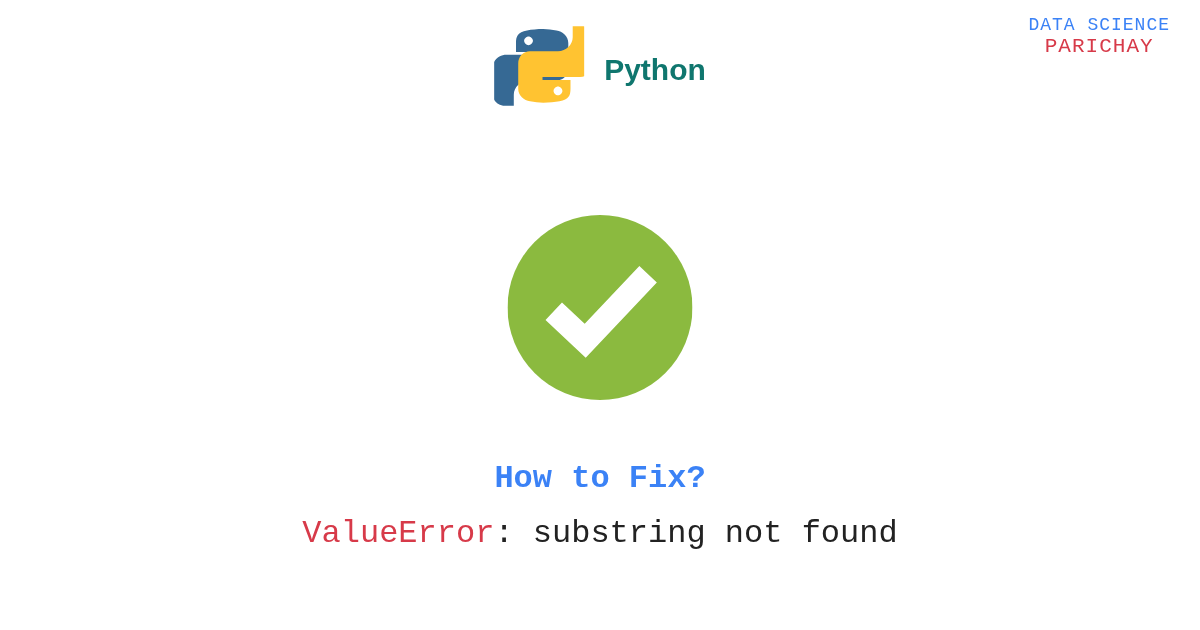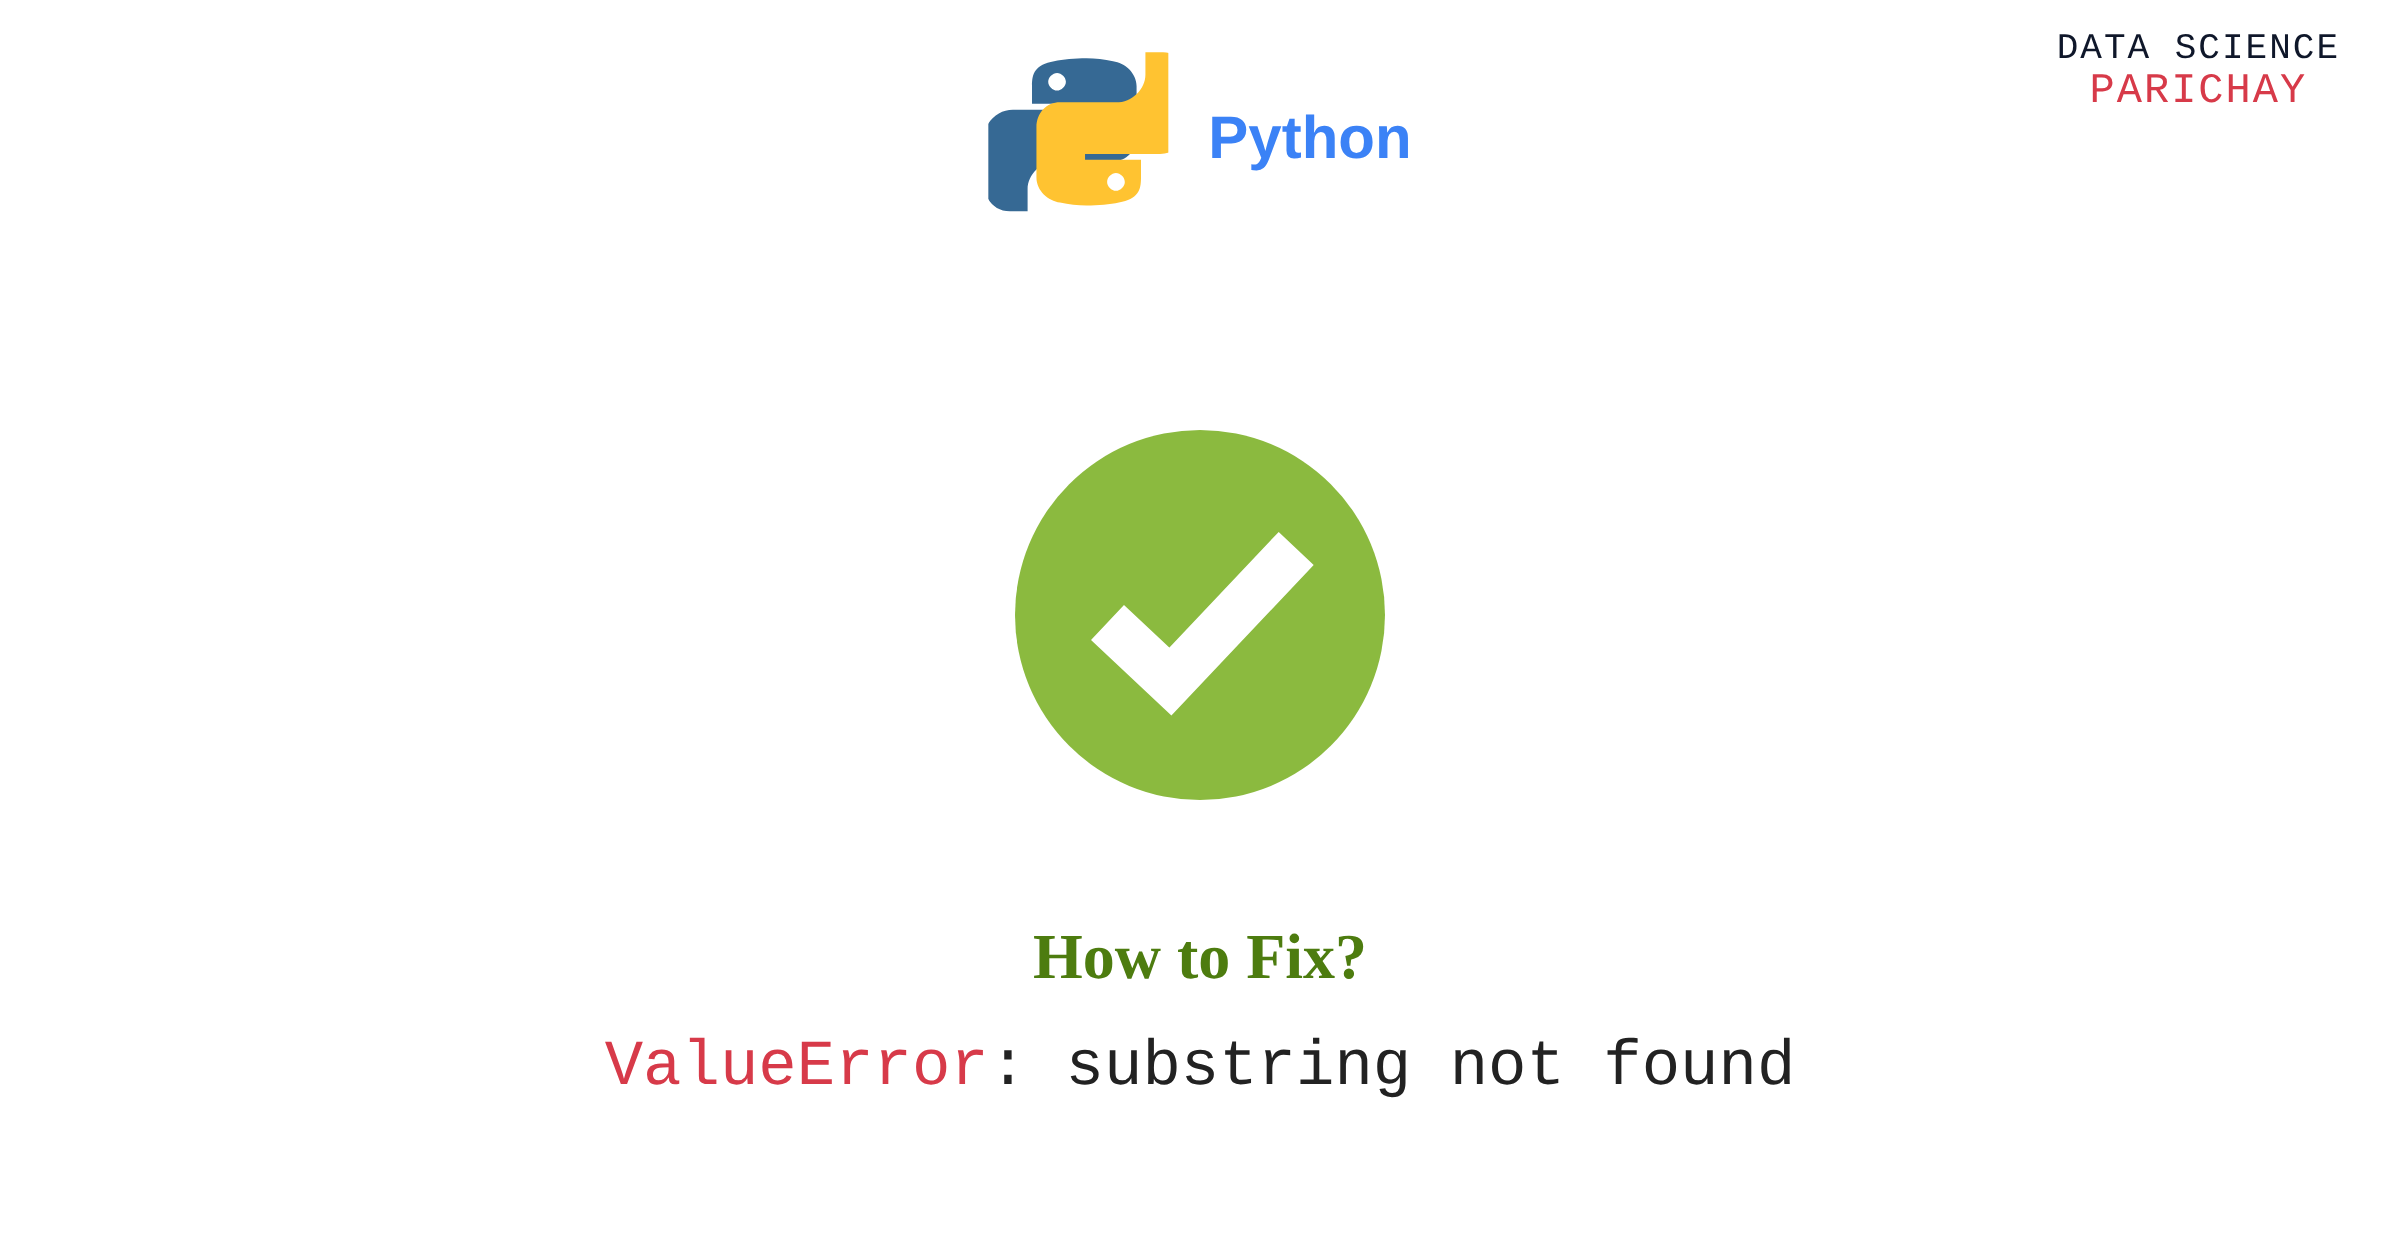--- a/index.html
+++ b/index.html
@@ -24,34 +24,34 @@
       align-items: center;
       gap: 20px;
     }
     .python-logo {
       width: 90px;
       height: 90px;
     }
     .python-text {
       font-size: 30px;
       font-weight: 700;
-      color: #3b82f6;
+      color: #0f766e;
       font-family: Arial, sans-serif;
     }
     .brand-section {
       position: absolute;
       top: 15px;
       right: 30px;
       text-align: center;
       font-family: "Courier New", monospace;
       letter-spacing: 1px;
     }
     .brand-line1 {
       font-size: 18px;
-      color: #0f172a;
+      color: #3b82f6;
       font-weight: 400;
     }
     .brand-line2 {
       font-size: 21px;
       color: #D73A49;
       font-weight: 400;
     }
     .checkmark-container {
       position: absolute;
       top: 215px;
@@ -65,24 +65,24 @@
       height: 100%;
     }
     .text-section {
       position: absolute;
       top: 460px;
       left: 0;
       right: 0;
       text-align: center;
     }
     .how-to-fix {
-      font-family: Liberation Serif, serif;
+      font-family: Liberation Mono, monospace;
       font-size: 32px;
       font-weight: 700;
-      color: #4d7c0f;
+      color: #3b82f6;
       margin-bottom: 18px;
     }
     .error-message {
       font-family: "Courier New", "Monaco", monospace;
       font-size: 32px;
       font-weight: 400;
     }
     .error-type {
       color: #D73A49;
     }

